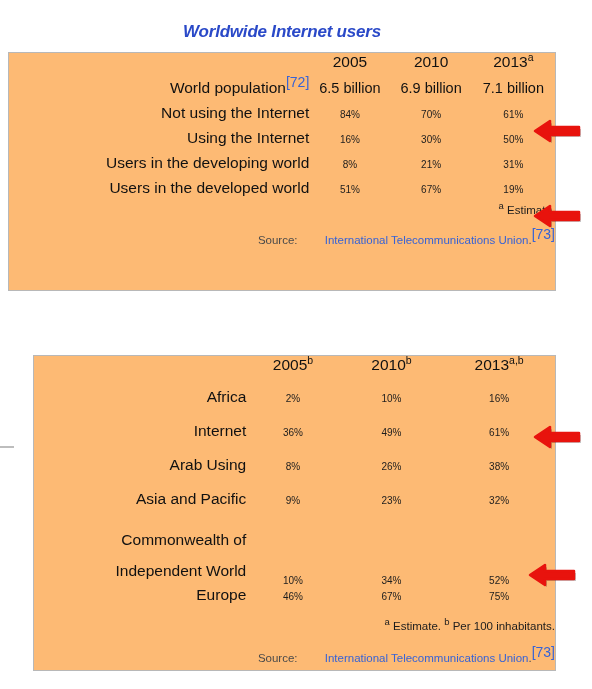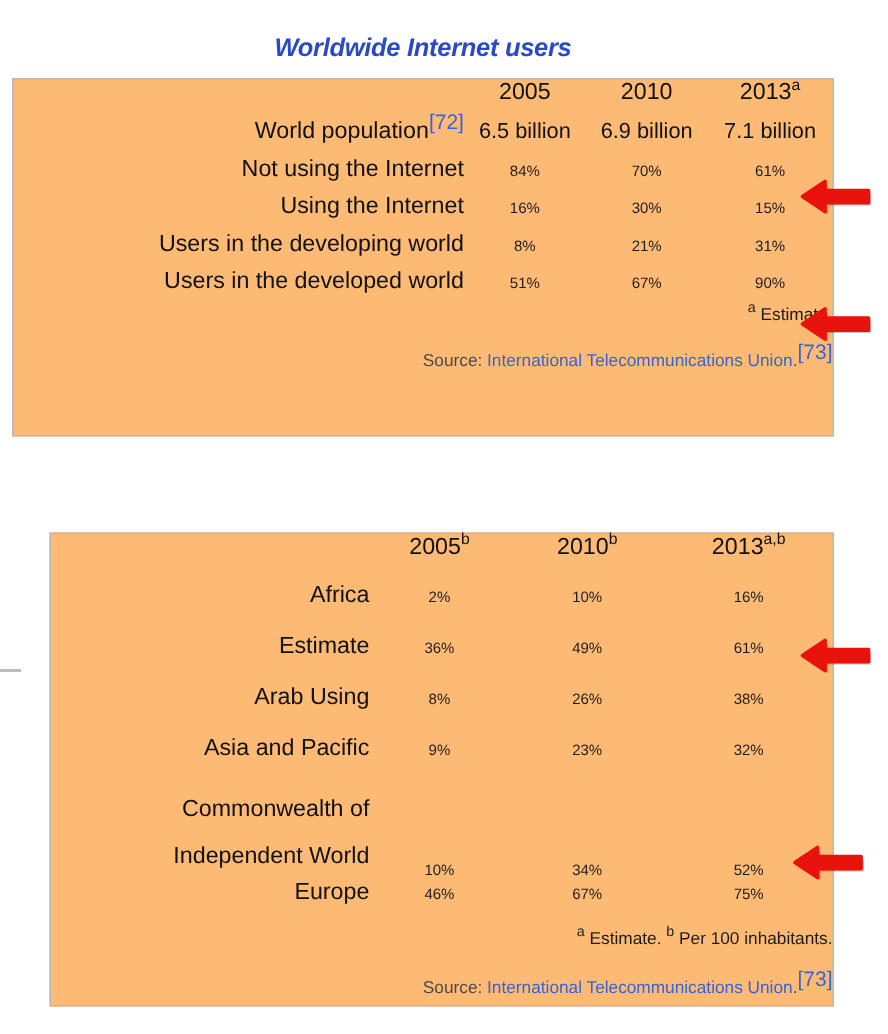--- a/index.html
+++ b/index.html
@@ -143,20 +143,21 @@
   }
   .source-row td {
     text-align: right;
     font-size: 11.5px;
     color: #4a4a4a;
     padding-right: 6px;
   }
   .source-link {
     color: #3763d6;
     cursor: pointer;
+    margin-left: 24px;
   }
   .fn-marker {
     font-size: 9.5px;
     vertical-align: super;
     line-height: 0;
   }
 
   
   .arrow {
     position: absolute;
@@ -209,35 +210,35 @@
         <td class="row-label">Not using the Internet</td>
         <td class="val">84%</td>
         <td class="val">70%</td>
         <td class="val">61%</td>
       </tr>
 
       <tr>
         <td class="row-label">Using the Internet</td>
         <td class="val">16%</td>
         <td class="val">30%</td>
-        <td class="val">15%</td>
+        <td class="val">50%</td>
       </tr>
 
       <tr>
         <td class="row-label">Users in the developing world</td>
         <td class="val">8%</td>
         <td class="val">21%</td>
         <td class="val">31%</td>
       </tr>
 
       <tr>
         <td class="row-label">Users in the developed world</td>
         <td class="val">51%</td>
         <td class="val">67%</td>
-        <td class="val">90%</td>
+        <td class="val">19%</td>
       </tr>
 
       <tr class="footnote-row" style="height:30px">
         <td colspan="4"><sup class="fn-marker">a</sup><span> Estimate.</span></td>
       </tr>
 
       <tr class="source-row">
         <td colspan="4"><span>Source: </span><span class="source-link">International Telecommunications Union</span><span>.</span><sup class="reflink">[73]</sup></td>
       </tr>
     </tbody>
@@ -256,21 +257,21 @@
       </tr>
 
       <tr>
         <td class="row-label">Africa</td>
         <td class="val">2%</td>
         <td class="val">10%</td>
         <td class="val">16%</td>
       </tr>
 
       <tr>
-        <td class="row-label">Estimate</td>
+        <td class="row-label">Internet</td>
         <td class="val">36%</td>
         <td class="val">49%</td>
         <td class="val">61%</td>
       </tr>
 
       <tr>
         <td class="row-label">Arab Using</td>
         <td class="val">8%</td>
         <td class="val">26%</td>
         <td class="val">38%</td>

